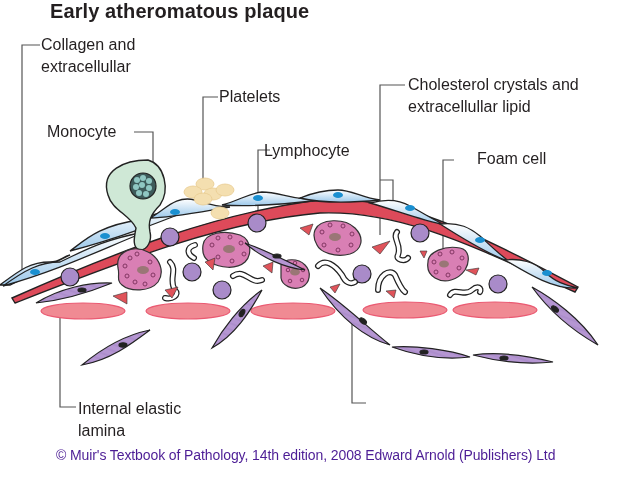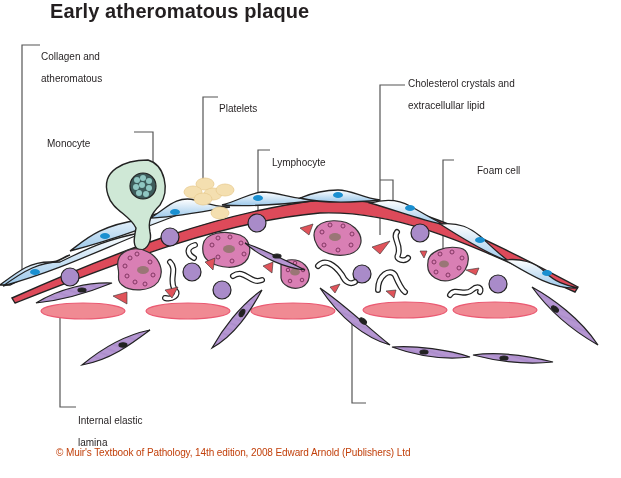--- a/index.html
+++ b/index.html
@@ -1,22 +1,22 @@
 <!DOCTYPE html>
 <html><head>
 <meta charset="utf-8">
 <style>
   html, body { margin: 0; padding: 0; background: #ffffff; }
   body { width: 621px; height: 478px; position: relative; overflow: hidden;
          font-family: "Liberation Sans", sans-serif; color: #231f20; }
   #fig { position: absolute; left: 0; top: 0; }
   .title { position: absolute; left: 50px; top: 0px; font-size: 20px; font-weight: bold;
            letter-spacing: 0.1px; white-space: nowrap; }
-  .lbl { position: absolute; font-size: 10px; line-height: 22px; white-space: nowrap; color: #231f20; margin-top: 12px; }
-  .copy { position: absolute; left: 56px; top: 447px; font-size: 10px; color: #c2410c;
+  .lbl { position: absolute; font-size: 16px; line-height: 22px; white-space: nowrap; color: #231f20; }
+  .copy { position: absolute; left: 56px; top: 447px; font-size: 14px; color: #4c1d95;
           white-space: nowrap; letter-spacing: -0.1px; }
 </style>
 </head>
 <body>
 
 <svg id="fig" width="621" height="478" viewBox="0 0 621 478">
   <defs>
     <linearGradient id="endoGrad" x1="0" y1="0" x2="0" y2="1">
       <stop offset="0" stop-color="#ffffff"></stop>
       <stop offset="1" stop-color="#9cc8ea"></stop>
@@ -226,30 +226,30 @@
       <path d="M532 287 C 552 298, 580 318, 598 345 C 575 332, 550 312, 532 287 Z" fill="url(#muscleTex)"></path>
       <ellipse cx="555" cy="309" rx="4" ry="2.2" fill="#222" transform="rotate(40 555 309)"></ellipse>
     </g>
   </g>
 </svg>
 
 <div class="title">Early atheromatous plaque</div>
 
 <div class="lbl" style="left:41px; top:34px;">
   <div>Collagen and</div>
-  <div>atheromatous</div>
+  <div>extracellullar</div>
 </div>
 
 <div class="lbl" style="left:219px; top:86px;text-align:center;">Platelets</div>
 
 <div class="lbl" style="left:47px; top:121px;">Monocyte</div>
 
-<div class="lbl" style="left:272px; top:140px;">Lymphocyte</div>
-
-<div class="lbl" style="left:408px; top:61px;">
+<div class="lbl" style="left:264px; top:140px;">Lymphocyte</div>
+
+<div class="lbl" style="left:408px; top:74px;">
   <div>Cholesterol crystals and</div>
   <div>extracellullar lipid</div>
 </div>
 
 <div class="lbl" style="left:477px; top:148px;">Foam cell</div>
 
 <div class="lbl" style="left:78px; top:398px;">
   <div>Internal elastic</div>
   <div>lamina</div>
 </div>

